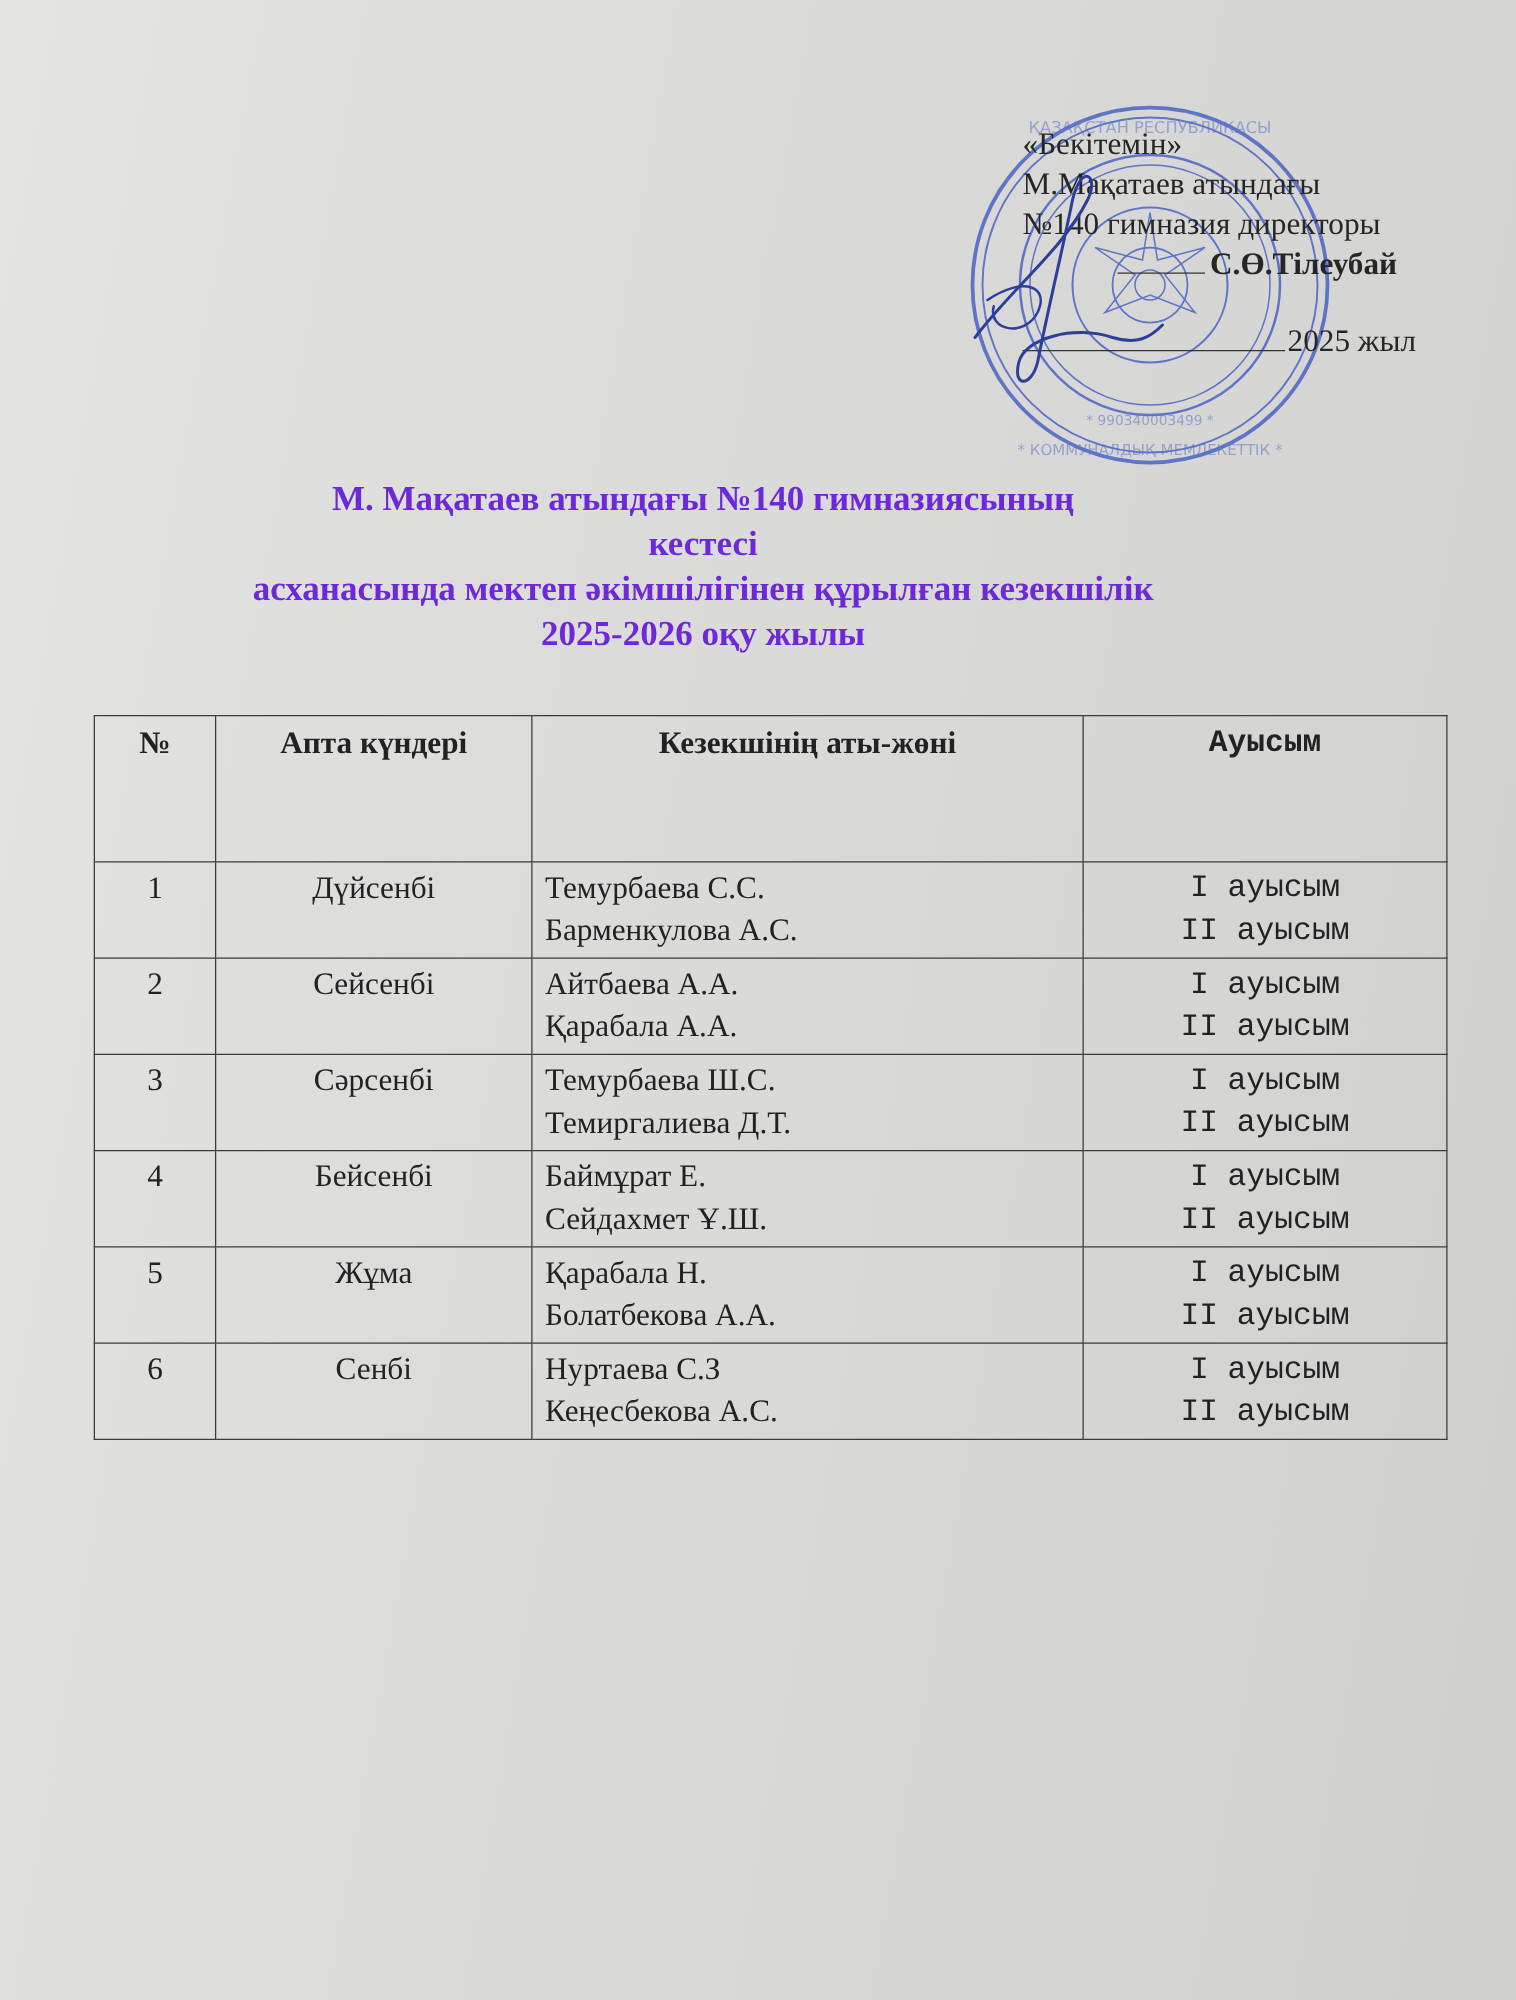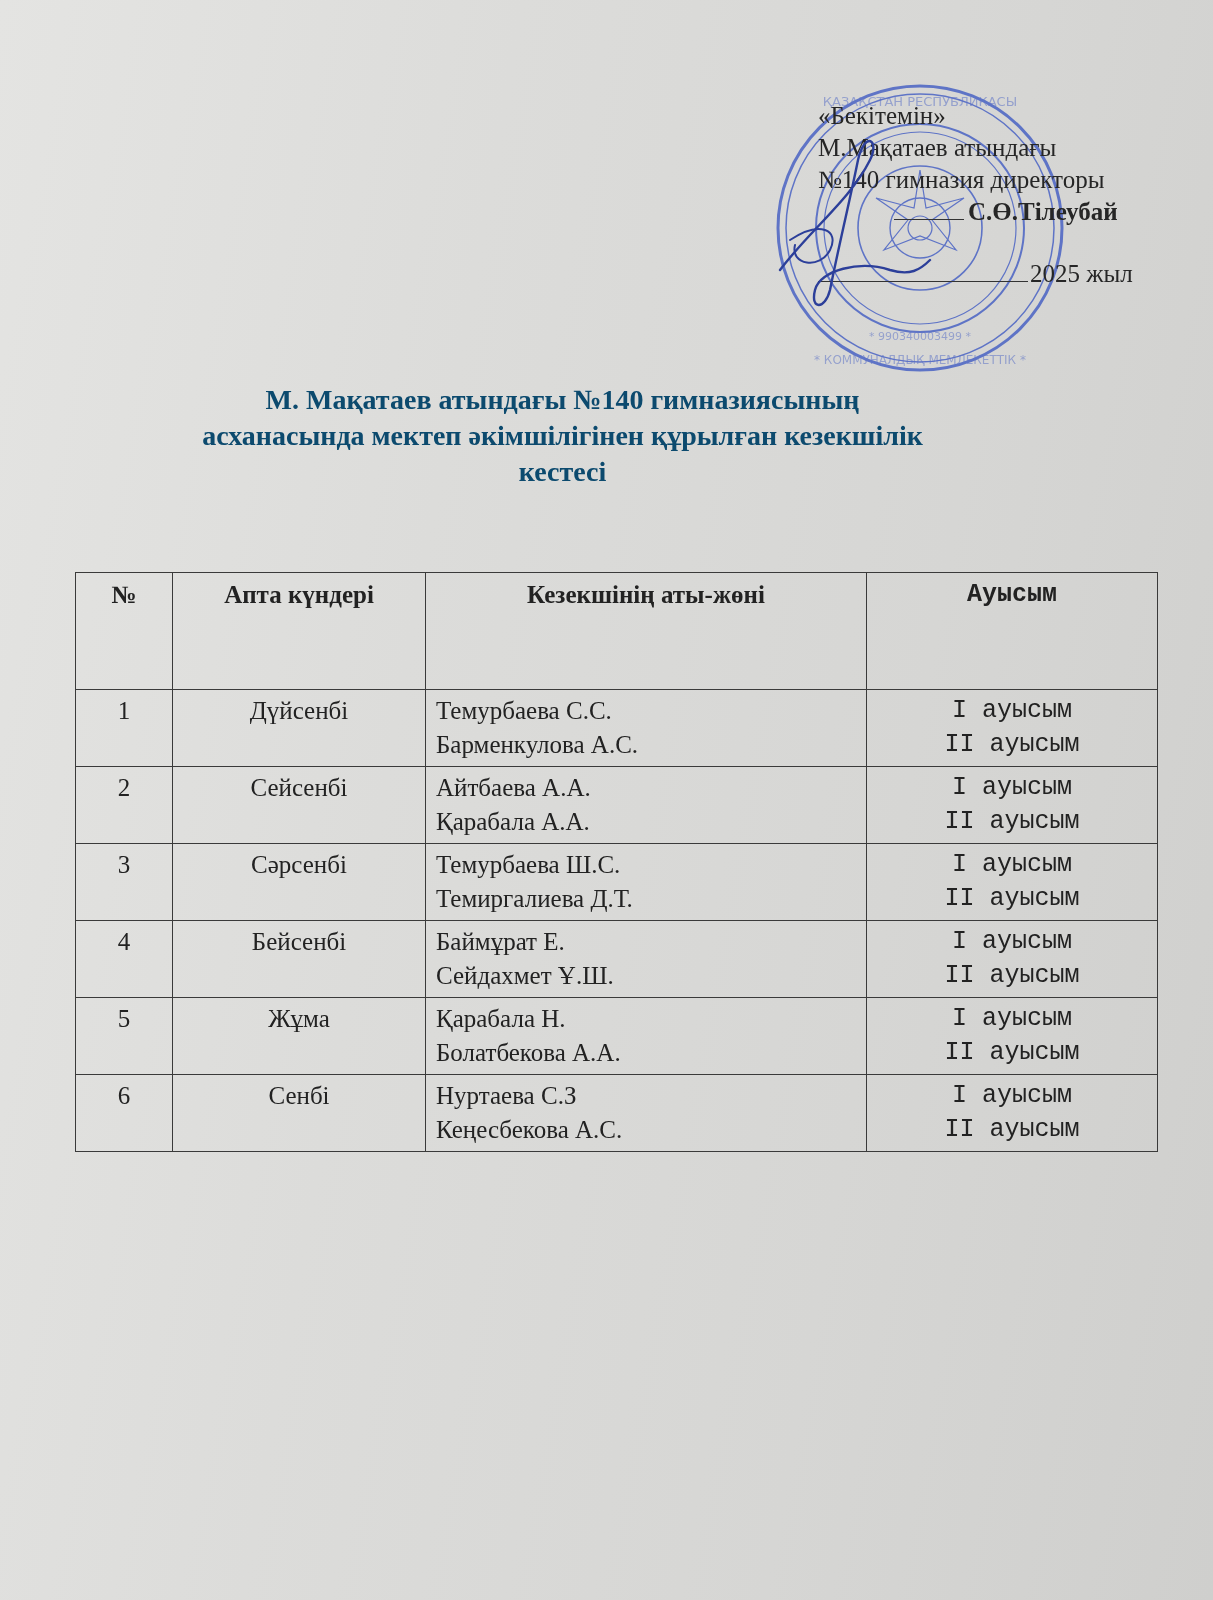--- a/index.html
+++ b/index.html
@@ -36,21 +36,21 @@
       z-index: 2; opacity: 0.85;
     }
     .signature {
       position: absolute; left: 770px; top: 120px; width: 180px; height: 200px; z-index: 4;
     }
 
     
     .title {
       position: absolute; left: 0; width: 1125px; top: 382px;
       text-align: center; font-weight: bold; font-size: 28px; line-height: 36px;
-      color: #0c4a6e;
+      color: #6d28d9;
     }
     .title div { white-space: nowrap; }
 
     
     .schedule {
       position: absolute; left: 75px; top: 572px;
       width: 1083px;
       border-collapse: collapse;
       font-size: 25px;
       color: #222;
@@ -106,22 +106,23 @@
     <div class="l4">
       <span class="director-line"></span><span>С.Ө.Тілеубай</span>
     </div>
     <div class="l5">
       <span class="date-line"></span><span>2025 жыл</span>
     </div>
   </div>
 
   <div class="title">
     <div>М. Мақатаев атындағы №140 гимназиясының</div>
+    <div>кестесі</div>
     <div>асханасында мектеп әкімшілігінен құрылған кезекшілік</div>
-    <div>кестесі</div>
+    <div>2025-2026 оқу жылы</div>
   </div>
 
   <table class="schedule">
     <thead>
       <tr>
         <th class="c-num">№</th>
         <th class="c-day">
           <span class="line">Апта</span>
           <span class="line">күндері</span>
         </th>

